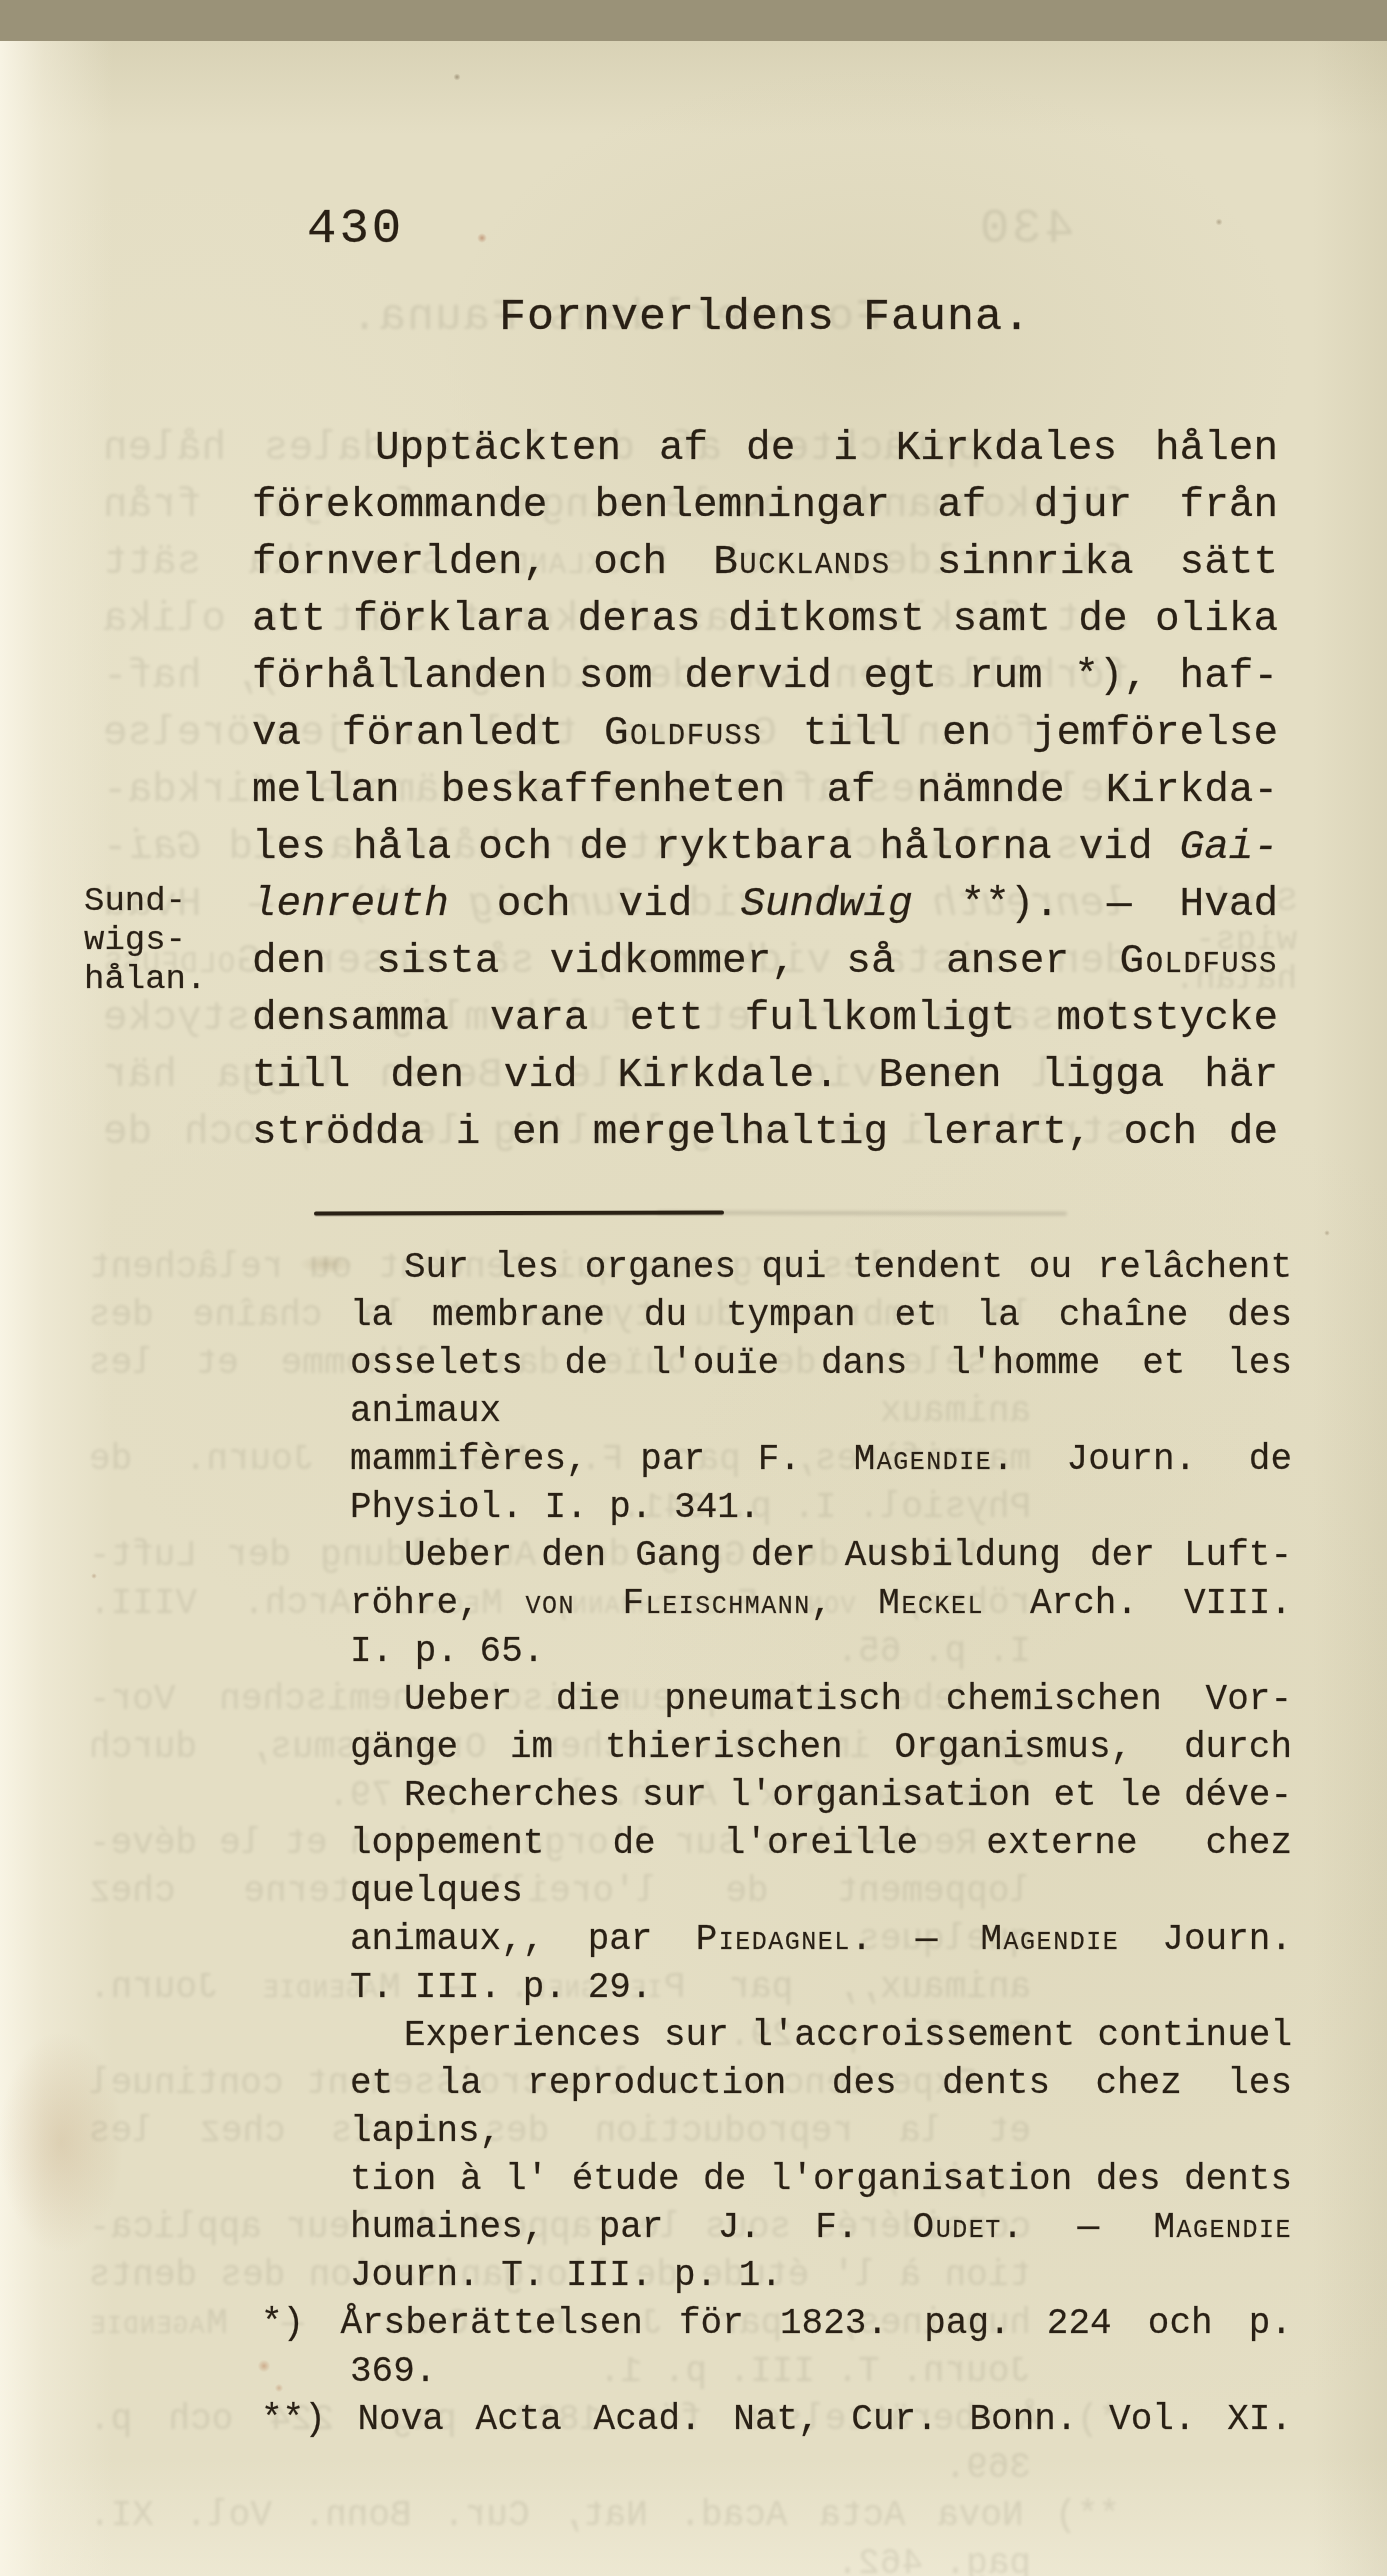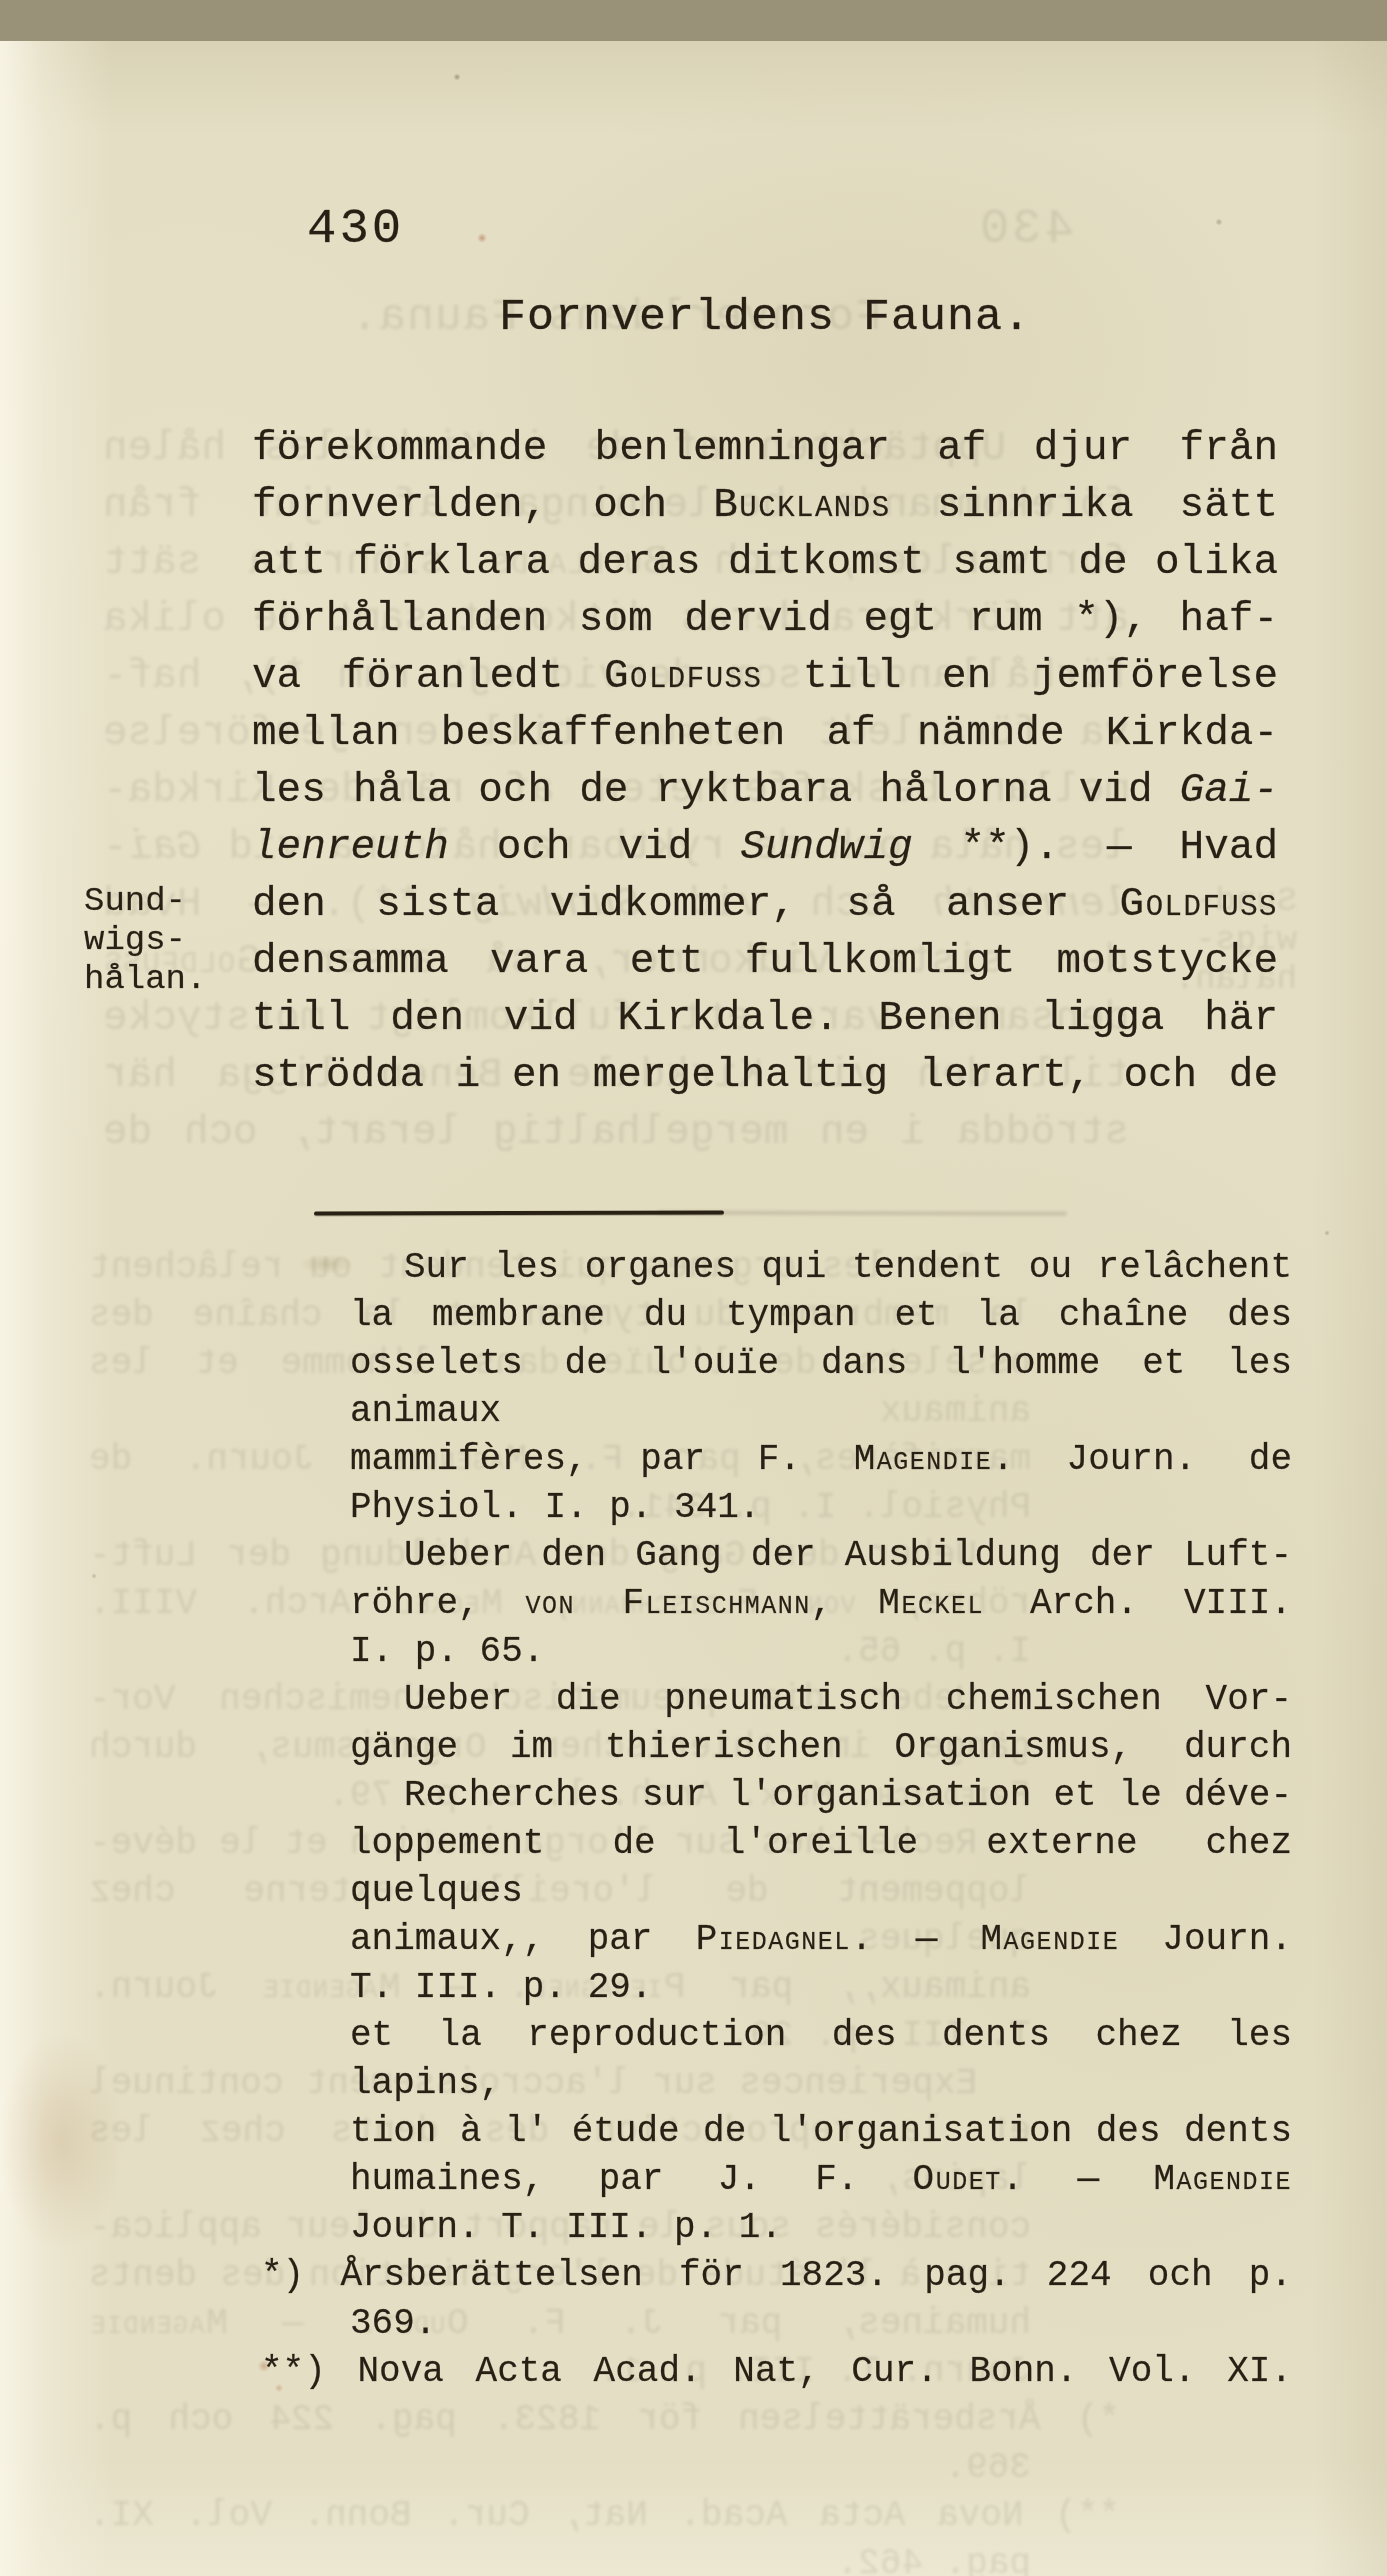--- a/index.html
+++ b/index.html
@@ -144,20 +144,21 @@
       </div>
 
   </div>
     <div id="content">
 
     <div class="pagenum">430</div>
 
     <div class="title">Fornverldens Fauna.</div>
 
     <div class="body-block">
+        <div class="tline ind jst"><span>Upptäckten af de i Kirkdales hålen</span></div>
         <div class="tline jst"><span>förekommande benlemningar af djur från</span></div>
         <div class="tline jst"><span>fornverlden, och </span><span class="sc">Bucklands</span><span> sinnrika sätt</span></div>
         <div class="tline jst"><span>att förklara deras ditkomst samt de olika</span></div>
         <div class="tline jst"><span>förhållanden som dervid egt rum *), haf-</span></div>
         <div class="tline jst"><span>va föranledt </span><span class="sc">Goldfuss</span><span> till en jemförelse</span></div>
         <div class="tline jst"><span>mellan beskaffenheten af nämnde Kirkda-</span></div>
         <div class="tline jst"><span>les håla och de ryktbara hålorna vid </span><span class="it">Gai-</span></div>
         <div class="tline jst"><span class="it">lenreuth</span><span> och vid </span><span class="it">Sundwig</span><span> **). — Hvad</span></div>
         <div class="tline jst"><span>den sista vidkommer, så anser </span><span class="sc">Goldfuss</span></div>
         <div class="tline jst"><span>densamma vara ett fullkomligt motstycke</span></div>
@@ -181,20 +182,21 @@
         <div class="tline"><span>Physiol. I. p. 341.</span></div>
         <div class="tline ind jst"><span>Ueber den Gang der Ausbildung der Luft-</span></div>
         <div class="tline jst"><span>röhre, </span><span class="sc">von Fleischmann</span><span>, </span><span class="sc">Meckel</span><span> Arch. VIII.</span></div>
         <div class="tline"><span>I. p. 65.</span></div>
         <div class="tline ind jst"><span>Ueber die pneumatisch chemischen Vor-</span></div>
         <div class="tline jst"><span>gänge im thierischen Organismus, durch</span></div>
         <div class="tline ind jst"><span>Recherches sur l'organisation et le déve-</span></div>
         <div class="tline jst"><span>loppement de l'oreille externe chez quelques</span></div>
         <div class="tline jst"><span>animaux,, par </span><span class="sc">Piedagnel</span><span>. — </span><span class="sc">Magendie</span><span> Journ.</span></div>
         <div class="tline"><span>T. III. p. 29.</span></div>
+        <div class="tline ind jst"><span>Experiences sur l'accroissement continuel</span></div>
         <div class="tline jst"><span>et la reproduction des dents chez les lapins,</span></div>
         <div class="tline jst"><span>tion à l' étude de l'organisation des dents</span></div>
         <div class="tline jst"><span>humaines, par J. F. </span><span class="sc">Oudet</span><span>. — </span><span class="sc">Magendie</span></div>
         <div class="tline"><span>Journ. T. III. p. 1.</span></div>
         <div class="tline jst hang"><span>*) Årsberättelsen för 1823. pag. 224 och p. 369.</span></div>
         <div class="tline jst hang"><span>**) Nova Acta Acad. Nat, Cur. Bonn. Vol. XI.</span></div>
       </div>
 
   </div>
 </div>

